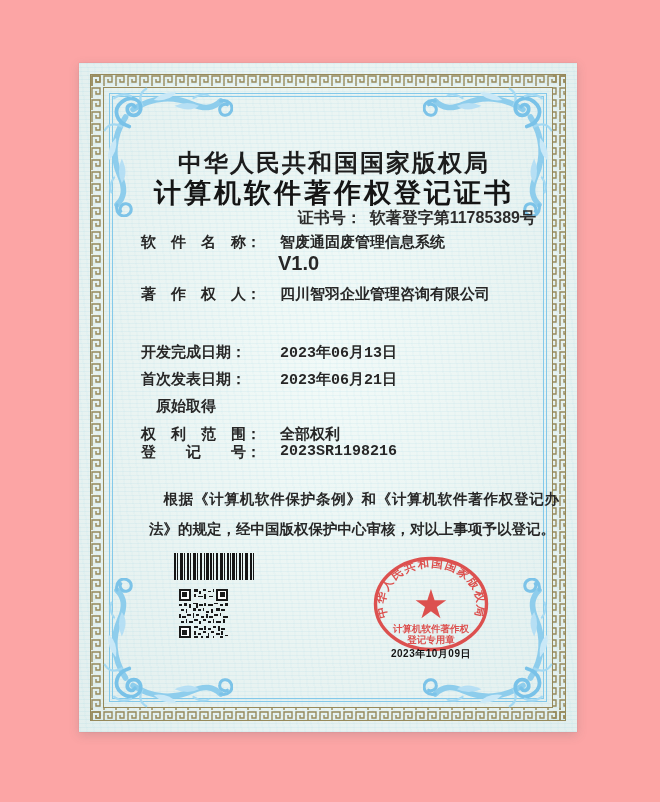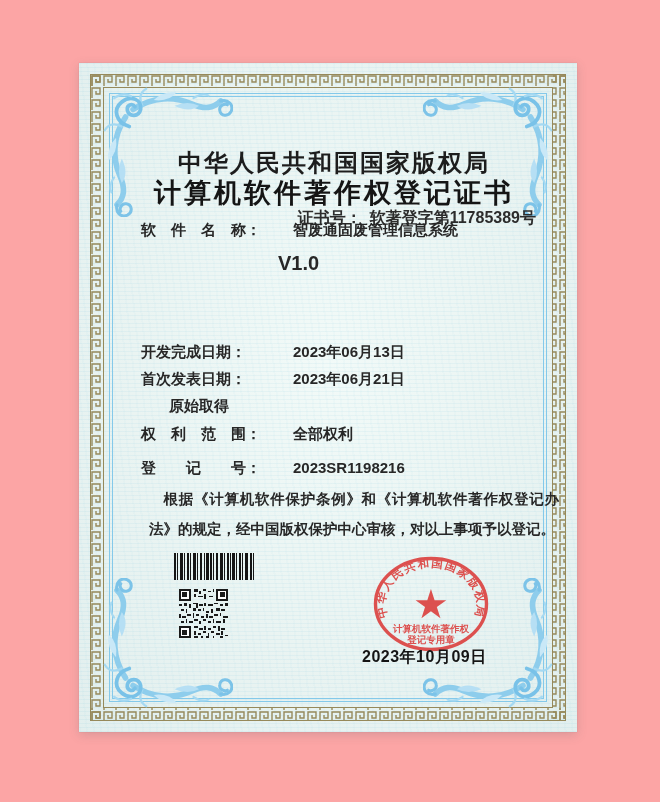--- a/index.html
+++ b/index.html
@@ -27,31 +27,31 @@
   
   .authority{position:absolute;left:20px;right:8px;top:84px;text-align:center;
     font-size:24px;font-weight:bold;letter-spacing:2px;color:#1d1d1d;}
   .cert-title{position:absolute;left:20px;right:8px;top:112px;text-align:center;
     font-size:27px;font-weight:bold;letter-spacing:3px;color:#151515;}
   .certno{position:absolute;top:145px;right:41px;font-size:16px;color:#2c2c2c;font-weight:600;}
   .certno .lbl{margin-right:8px;}
   .field{position:absolute;left:62px;display:flex;align-items:flex-start;
     font-size:15px;color:#272727;font-weight:600;}
   .field .flabel{width:124px;flex:none;}
-  .field .fvalue{margin-left:28px;}
-  .f0{top:158px;} .f0b{position:absolute;left:199px;top:189px;font-size:20px;color:#272727;font-weight:600;}
-  .f1{top:222px;} .f2{top:280px;} .f3{top:307px;align-items:center;} .f4{top:334px;} .f5{top:362px;} .f6{top:396px;}
+  .field .fvalue{margin-left:15px;font-family:Liberation Mono, monospace;}
+  .f0{top:170px;} .f0b{position:absolute;left:199px;top:189px;font-size:20px;color:#272727;font-weight:600;}
+  .f1{top:222px;} .f2{top:280px;} .f3{top:307px;align-items:center;} .f4{top:334px;} .f5{top:362px;} .f6{top:380px;}
   .statement{position:absolute;left:70px;top:421px;width:410px;font-size:14.5px;line-height:30px;
     color:#272727;font-weight:600;text-align:justify;text-indent:1em;}
   
   .barcode{position:absolute;left:95px;top:490px;width:80px;height:27px;}
   .qrcode{position:absolute;left:100px;top:526px;width:49px;height:49px;}
   .seal{position:absolute;left:290px;top:489px;width:124px;height:104px;opacity:0.93;}
-  .issue-date{position:absolute;left:283px;top:584px;width:138px;
-    font-size:16px;font-weight:700;color:#141414;letter-spacing:0.5px;}
+  .issue-date{position:absolute;left:283px;top:584px;width:138px;text-align:center;
+    font-size:10px;font-weight:700;color:#141414;letter-spacing:0.5px;}
   .defs-holder{position:absolute;width:0;height:0;overflow:hidden;}
 </style>
 </head>
 <body>
 
 <svg class="defs-holder" aria-hidden="true">
   <defs>
     <pattern id="gk" width="12" height="12" patternUnits="userSpaceOnUse">
       <path d="M2,12 V2 H10 V8 H6 V5" fill="none" stroke="#96895a" stroke-width="1.4"></path>
     </pattern>
@@ -104,20 +104,24 @@
     <div class="certno">
       <span class="lbl">证书号：</span><span>软著登字第11785389号</span>
     </div>
 
     <div class="field f0">
       <span class="flabel">软　件　名　称：</span>
       <span class="fvalue">智废通固废管理信息系统</span>
     </div>
     <div class="f0b">V1.0</div>
 
+    <div class="field f1">
+      <span class="flabel">著　作　权　人：</span>
+      <span class="fvalue">四川智羽企业管理咨询有限公司</span>
+    </div>
     <div class="field f2">
       <span class="flabel">开发完成日期：</span>
       <span class="fvalue">2023年06月13日</span>
     </div>
     <div class="field f3">
       <span class="flabel">首次发表日期：</span>
       <span class="fvalue">2023年06月21日</span>
     </div>
     <div class="field f4">
       <span class="fvalue">原始取得</span>

